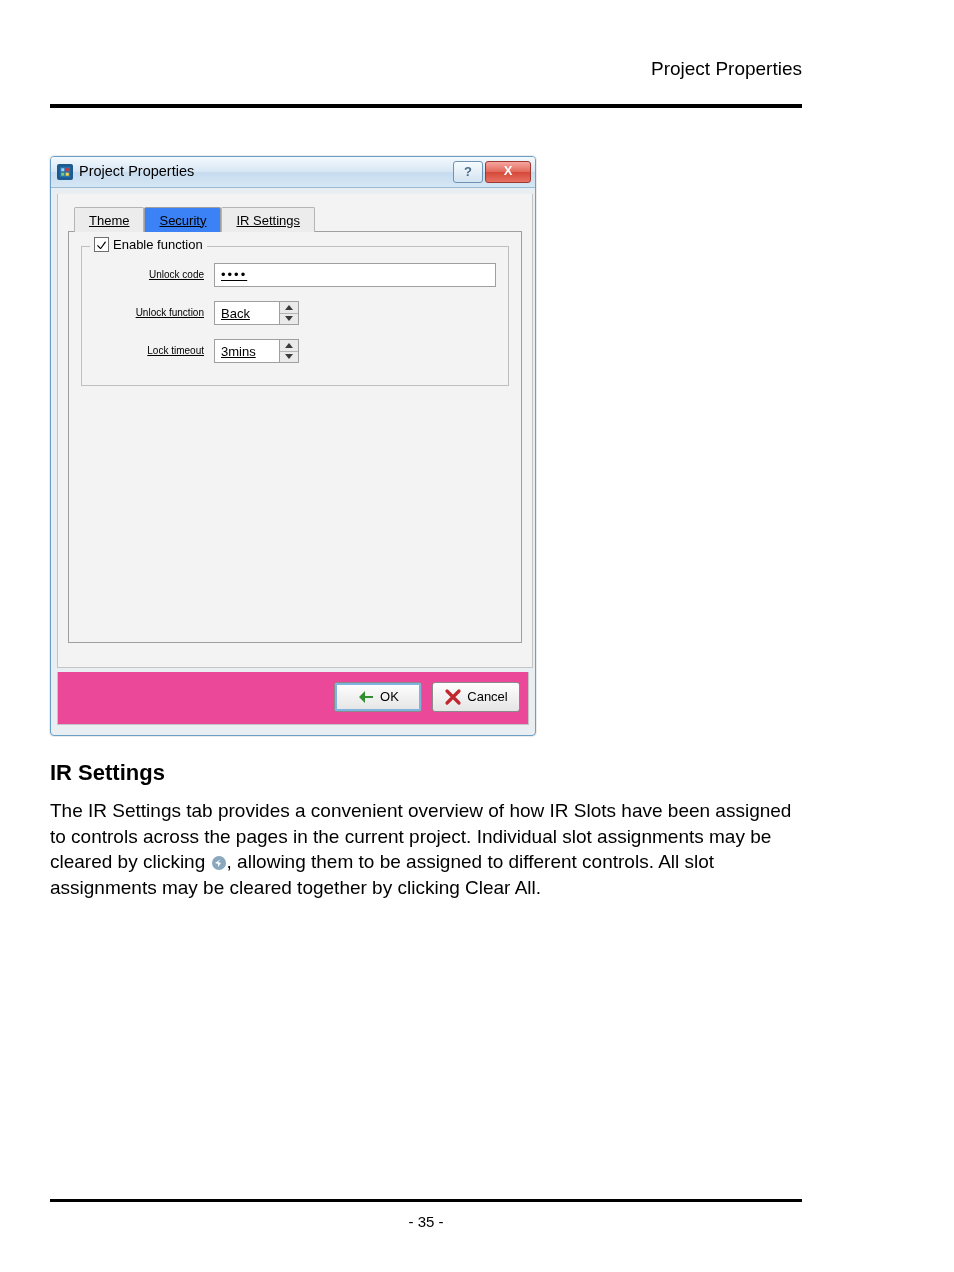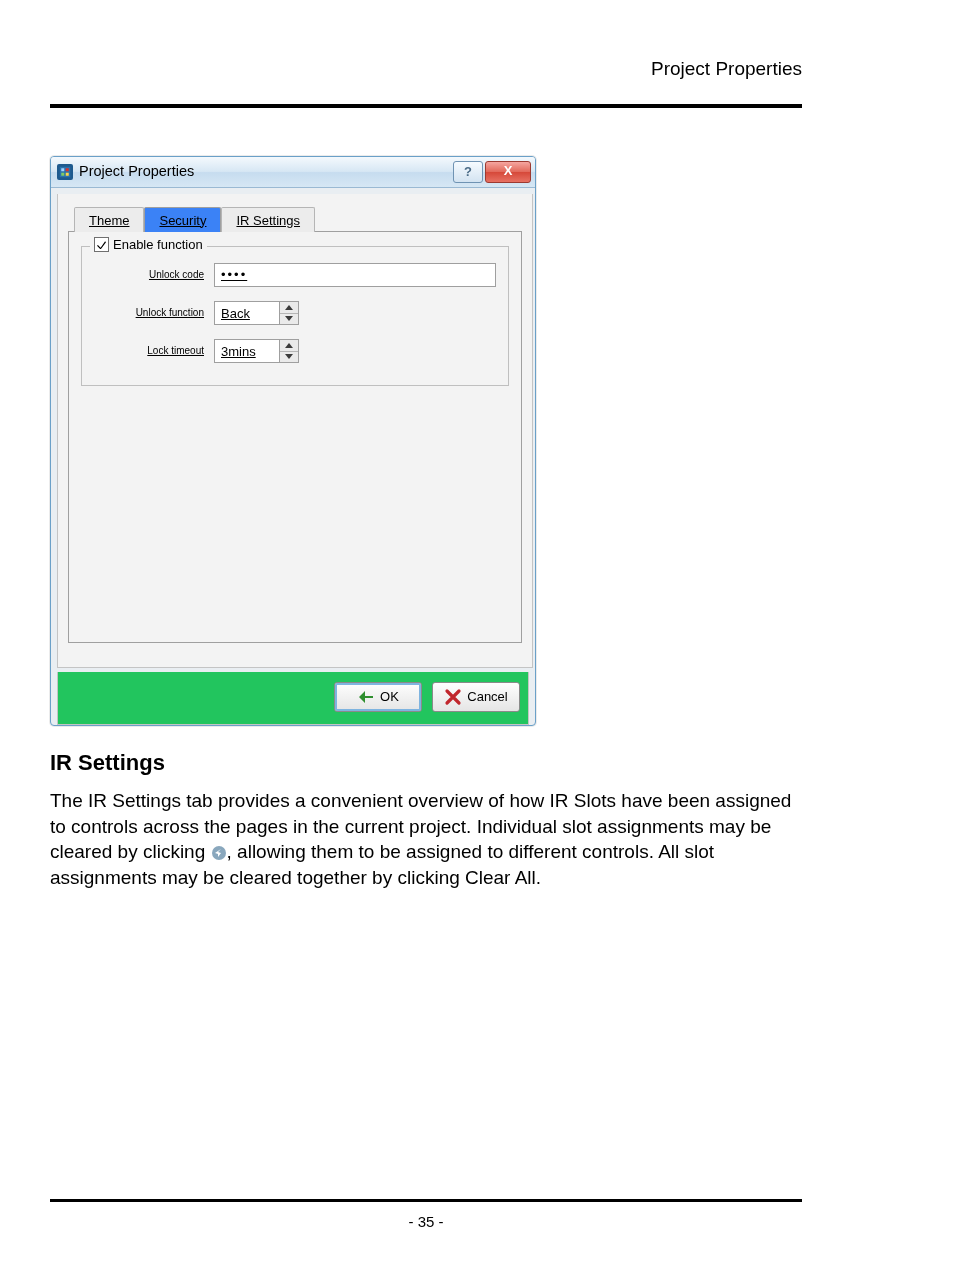--- a/index.html
+++ b/index.html
@@ -169,21 +169,21 @@
                     <div>
                         <span class="tri-down"></span>
                       </div>
                   </div>
                 </div>
               </div>
             </div>
           </div>
         </div>
 
-        <div class="btnbar" style="background:#22c55e;border:1px solid #c4c4c4;border-top:none;margin:0 6px 0 6px;">
+        <div class="btnbar" style="background:#ec4899;border:1px solid #c4c4c4;border-top:none;margin:0 6px 10px 6px;">
           <div class="winbtn focus">
             <span class="ico16">
               <svg viewBox="0 0 18 18">
                   <path fill="#2f8f2f" d="M2 8h8V3l6 6-6 6v-5H2z" transform="scale(-1,1) translate(-18,0)"></path>
                 </svg>
             </span>
             <span>OK</span>
           </div>
           <div class="winbtn">
             <span class="ico16">

